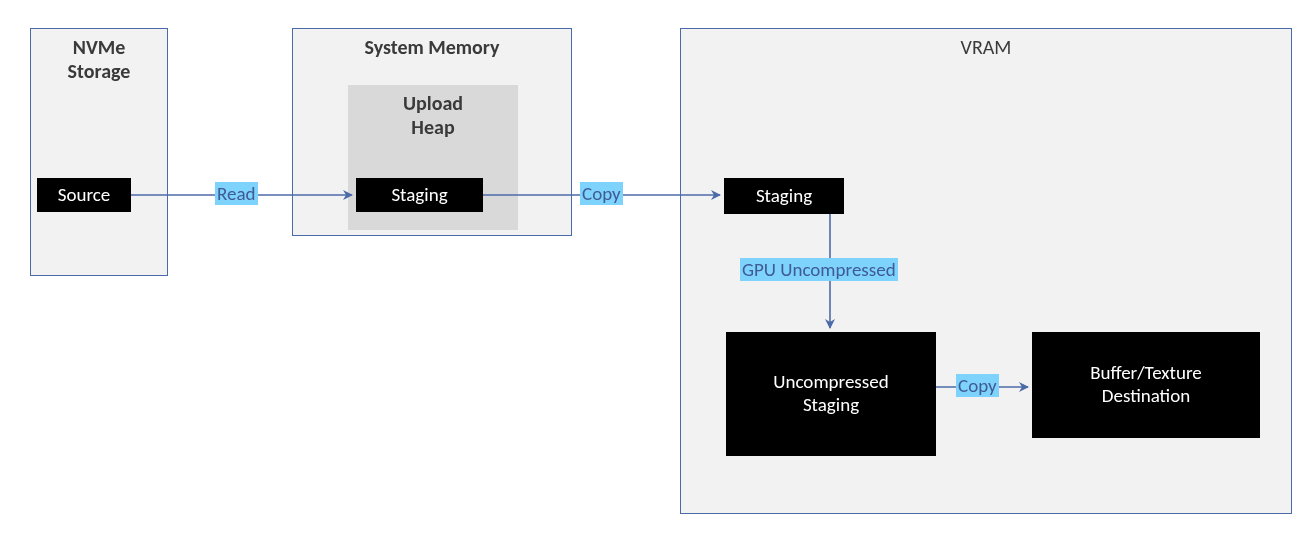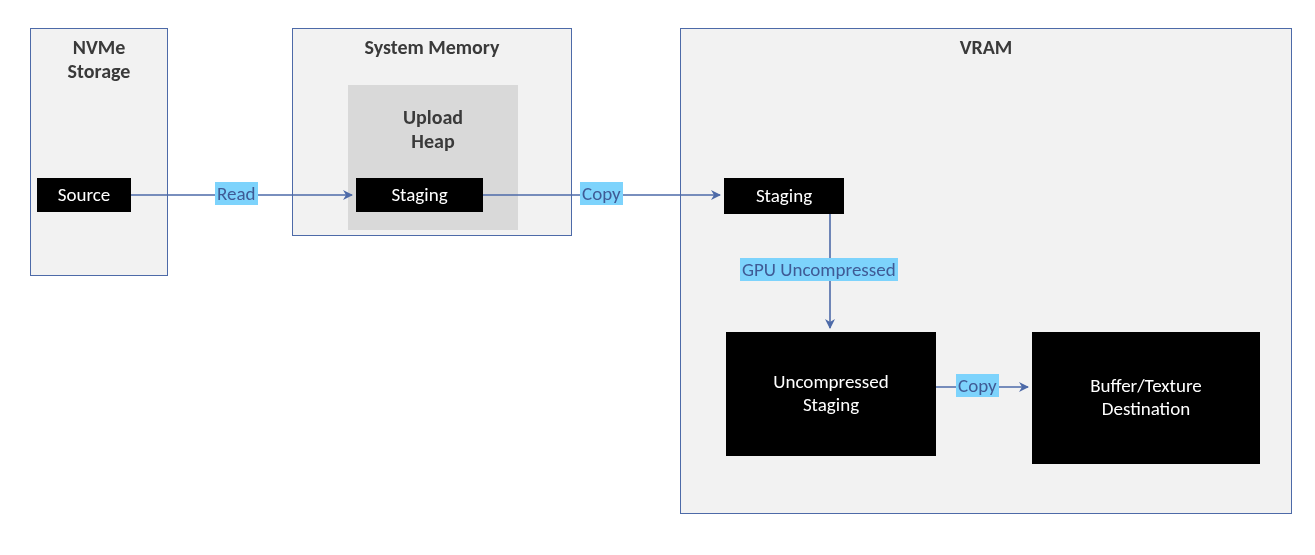--- a/index.html
+++ b/index.html
@@ -27,21 +27,21 @@
   .inner-box {
     position: absolute;
     background: #d9d9d9;
   }
   .inner-box-title {
     font-weight: bold;
     font-size: 20px;
     color: #3a3a3a;
     text-align: center;
     line-height: 1.2;
-    padding-top: 20px;
+    padding-top: 6px;
   }
   .node {
     position: absolute;
     background: #000000;
     color: #ffffff;
     font-size: 19px;
     display: flex;
     align-items: center;
     justify-content: center;
     text-align: center;
@@ -68,21 +68,21 @@
     stroke-width: 1.6;
     fill: none;
   }
   .arrow-head {
     fill: #4d6aa8;
   }
   .vram-title {
     font-size: 20px;
     color: #3a3a3a;
     text-align: center;
-    font-weight: bold;
+    font-weight: normal;
     padding-top: 6px;
   }
 </style>
 </head>
 <body>
 
 <div class="container-box" style="left:30px; top:28px; width:138px; height:248px;">
   <div class="container-title" style="white-space:pre-line;">NVMe
 Storage</div>
 </div>
@@ -102,21 +102,21 @@
 
 <div class="container-box" style="left:680px; top:28px; width:612px; height:486px;">
   <div class="vram-title">VRAM</div>
 </div>
 
 <div class="node" style="left:724px; top:178px; width:120px; height:36px;">Staging</div>
 
 <div class="node" style="left:726px; top:332px; width:210px; height:124px; white-space:pre-line;">Uncompressed
 Staging</div>
 
-<div class="node" style="left:1032px; top:332px; width:228px; height:132px; white-space:pre-line;">Buffer/Texture
+<div class="node" style="left:1032px; top:332px; width:228px; height:106px; white-space:pre-line;">Buffer/Texture
 Destination</div>
 
 <svg class="connectors">
   <defs>
     <marker id="ah" markerWidth="12" markerHeight="12" refX="9" refY="5" orient="auto" markerUnits="userSpaceOnUse">
       <path d="M0,0 L10,5 L0,10 L3,5 Z" class="arrow-head"></path>
     </marker>
   </defs>
 
   <line x1="131" y1="195" x2="352" y2="195" class="arrow-line" marker-end="url(#ah)"></line>

